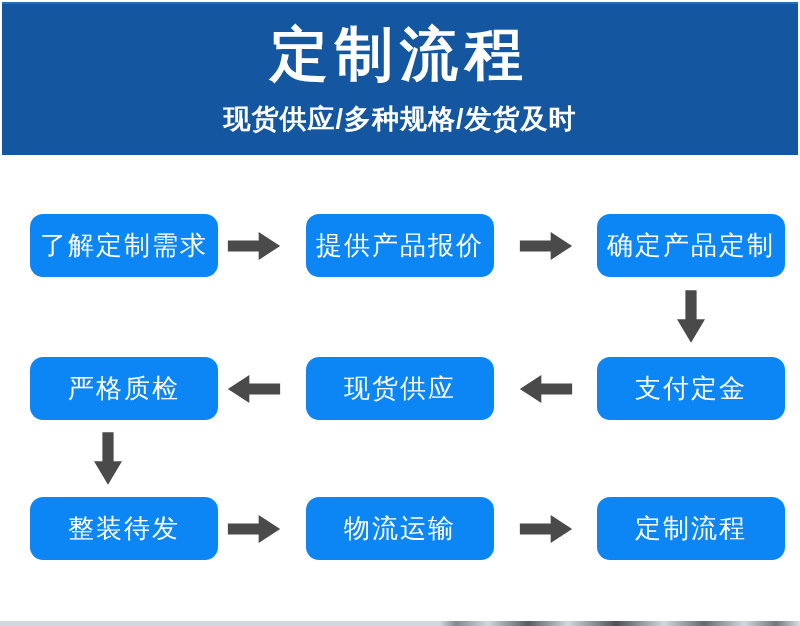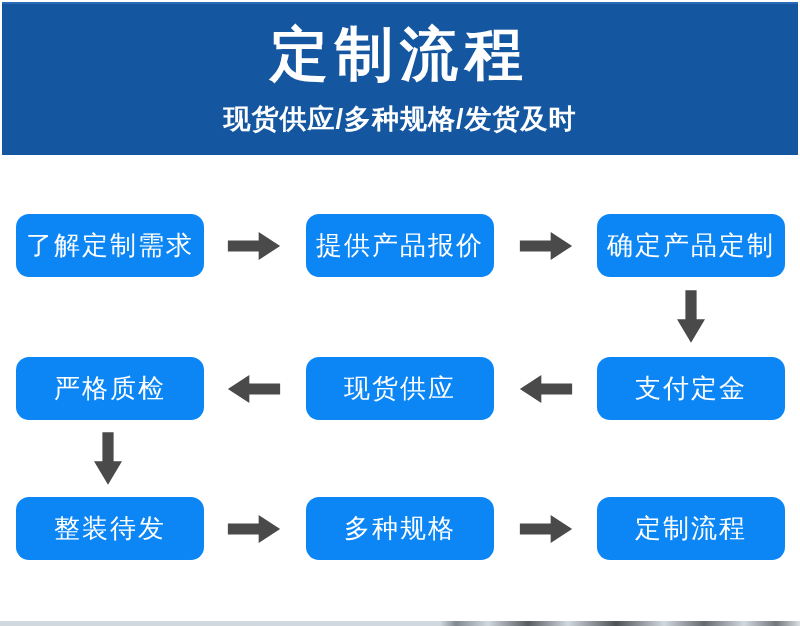--- a/index.html
+++ b/index.html
@@ -62,21 +62,21 @@
     font-size: 26px;
     letter-spacing: 2px;
     display: flex;
     align-items: center;
     justify-content: center;
     white-space: nowrap;
   }
   .r1 { top: 214px; }
   .r2 { top: 357px; }
   .r3 { top: 497px; }
-  .c1 { left: 16px; }
+  .c1 { left: 30px; }
   .c2 { left: 306px; }
   .c3 { left: 597px; }
   .arrow {
     position: absolute;
     display: block;
   }
   .arrow polygon { fill: var(--arrow-color, #4A4A4A); }
   
   .bottom-strip {
     position: absolute;
@@ -127,21 +127,21 @@
   <div class="box r2 c1">严格质检</div>
 
   <svg class="arrow" style="left:94px; top:431px;" width="28" height="55" viewBox="0 0 30 56">
     <polygon points="9,0 21,0 21,31 30,31 15,56 0,31 9,31"></polygon>
   </svg>
 
   <div class="box r3 c1">整装待发</div>
   <svg class="arrow" style="left:226px; top:515px;" width="56" height="28" viewBox="0 0 56 30">
     <polygon points="0,9 33,9 33,0 56,15 33,30 33,21 0,21"></polygon>
   </svg>
-  <div class="box r3 c2">多种规格</div>
+  <div class="box r3 c2">物流运输</div>
   <svg class="arrow" style="left:518px; top:515px;" width="56" height="28" viewBox="0 0 56 30">
     <polygon points="0,9 33,9 33,0 56,15 33,30 33,21 0,21"></polygon>
   </svg>
   <div class="box r3 c3">定制流程</div>
 
   <div class="bottom-strip"></div>
 
 </div>
 
 </body></html>

